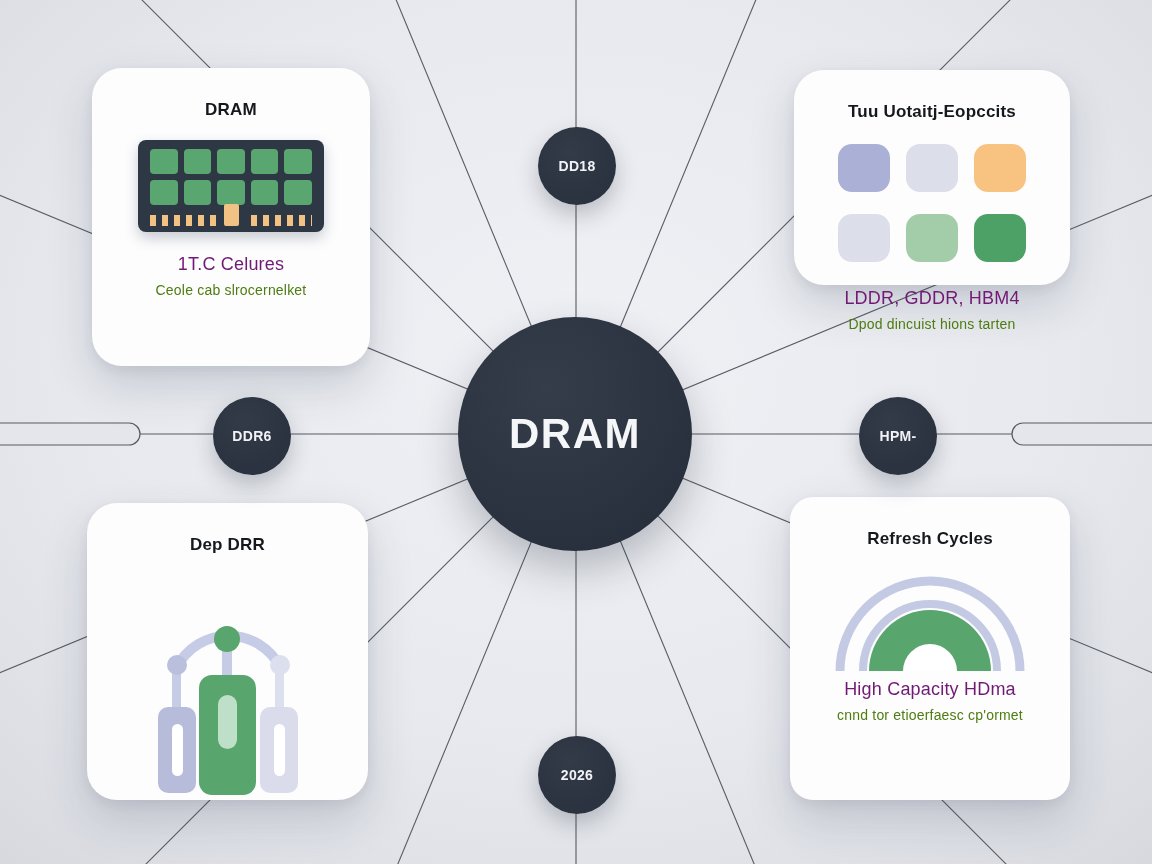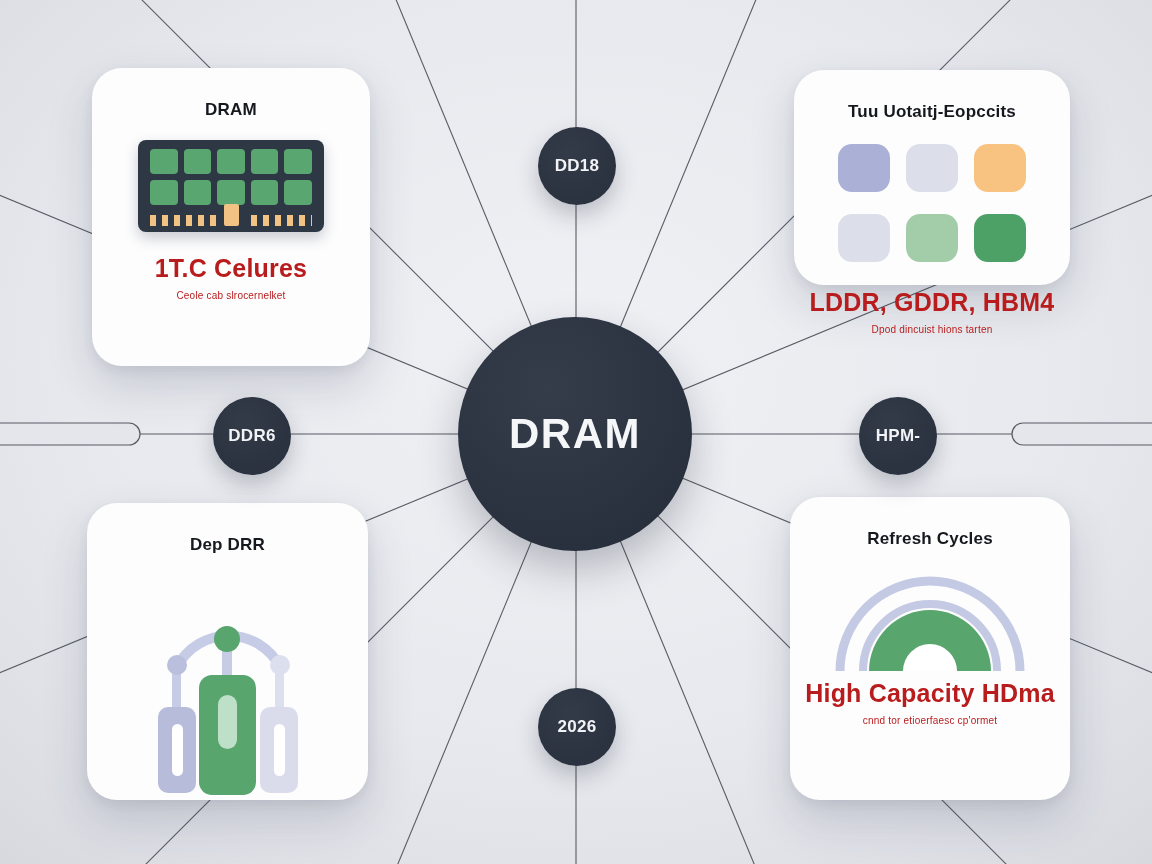--- a/index.html
+++ b/index.html
@@ -24,39 +24,39 @@
   }
   .hub-label{color:#f5f6f8;font-size:42px;font-weight:700;letter-spacing:1.5px;}
 
   
   .node{
     position:absolute;width:78px;height:78px;border-radius:50%;
     background:radial-gradient(circle at 40% 32%, #333a48 0%, #2b3240 65%);
     box-shadow:0 10px 22px rgba(35,42,58,.25);
     display:flex;align-items:center;justify-content:center;z-index:4;
   }
-  .node-label{color:#f2f3f6;font-size:17px;font-weight:700;letter-spacing:.3px;}
+  .node-label{color:#f2f3f6;font-size:14px;font-weight:700;letter-spacing:.3px;}
   .node.n-top{left:538px;top:127px;}
   .node.n-left{left:213px;top:397px;}
   .node.n-right{left:859px;top:397px;}
-  .node.n-bottom{left:538px;top:688px;}
+  .node.n-bottom{left:538px;top:736px;}
 
   
   .card{
     position:absolute;background:#fdfdfe;border-radius:30px;
     box-shadow:0 20px 45px rgba(45,55,75,.18), 0 4px 12px rgba(45,55,75,.08);
     display:flex;flex-direction:column;align-items:center;z-index:3;
   }
   .card.tl{left:92px;top:68px;width:278px;height:298px;}
   .card.tr{left:794px;top:70px;width:276px;height:215px;}
   .card.bl{left:87px;top:503px;width:281px;height:297px;gap:44px;}
-  .card.br{left:790px;top:497px;width:280px;height:303px;}
+  .card.br{left:790px;top:497px;width:280px;height:303px;border-radius:23px;}
   .card-title{font-size:17px;font-weight:700;color:#15181d;margin-top:32px;letter-spacing:.2px;}
-  .card-heading{font-size:25px;font-weight:700;color:#b91c1c;letter-spacing:.2px;}
-  .card-subtext{font-size:10px;color:#b91c1c;margin-top:7px;letter-spacing:.2px;}
+  .card-heading{font-size:18px;font-weight:400;color:#701a75;letter-spacing:.2px;}
+  .card-subtext{font-size:14px;color:#4d7c0f;margin-top:7px;letter-spacing:.2px;}
 
   
   .chip{width:186px;height:92px;background:#2e3844;border-radius:8px;position:relative;
         padding:9px 12px;box-sizing:border-box;margin-top:20px;box-shadow:0 6px 14px rgba(40,50,70,.25);}
   .chip-grid{display:grid;grid-template-columns:repeat(5,1fr);grid-template-rows:repeat(2,1fr);gap:6px;height:56px;}
   .chip-cell{background:#5aa671;border-radius:4px;}
   .chip-pins{position:absolute;left:12px;right:12px;bottom:6px;height:22px;display:flex;align-items:flex-end;}
   .pin-strip{flex:1;height:11px;background:repeating-linear-gradient(90deg,#f2c285 0 6px,transparent 6px 12px);}
   .pin-strip.right{background:repeating-linear-gradient(90deg,transparent 0 6px,#f2c285 6px 12px);}
   .chip-notch{width:15px;height:22px;background:#f2c285;margin:0 6px;border-radius:2px;}

